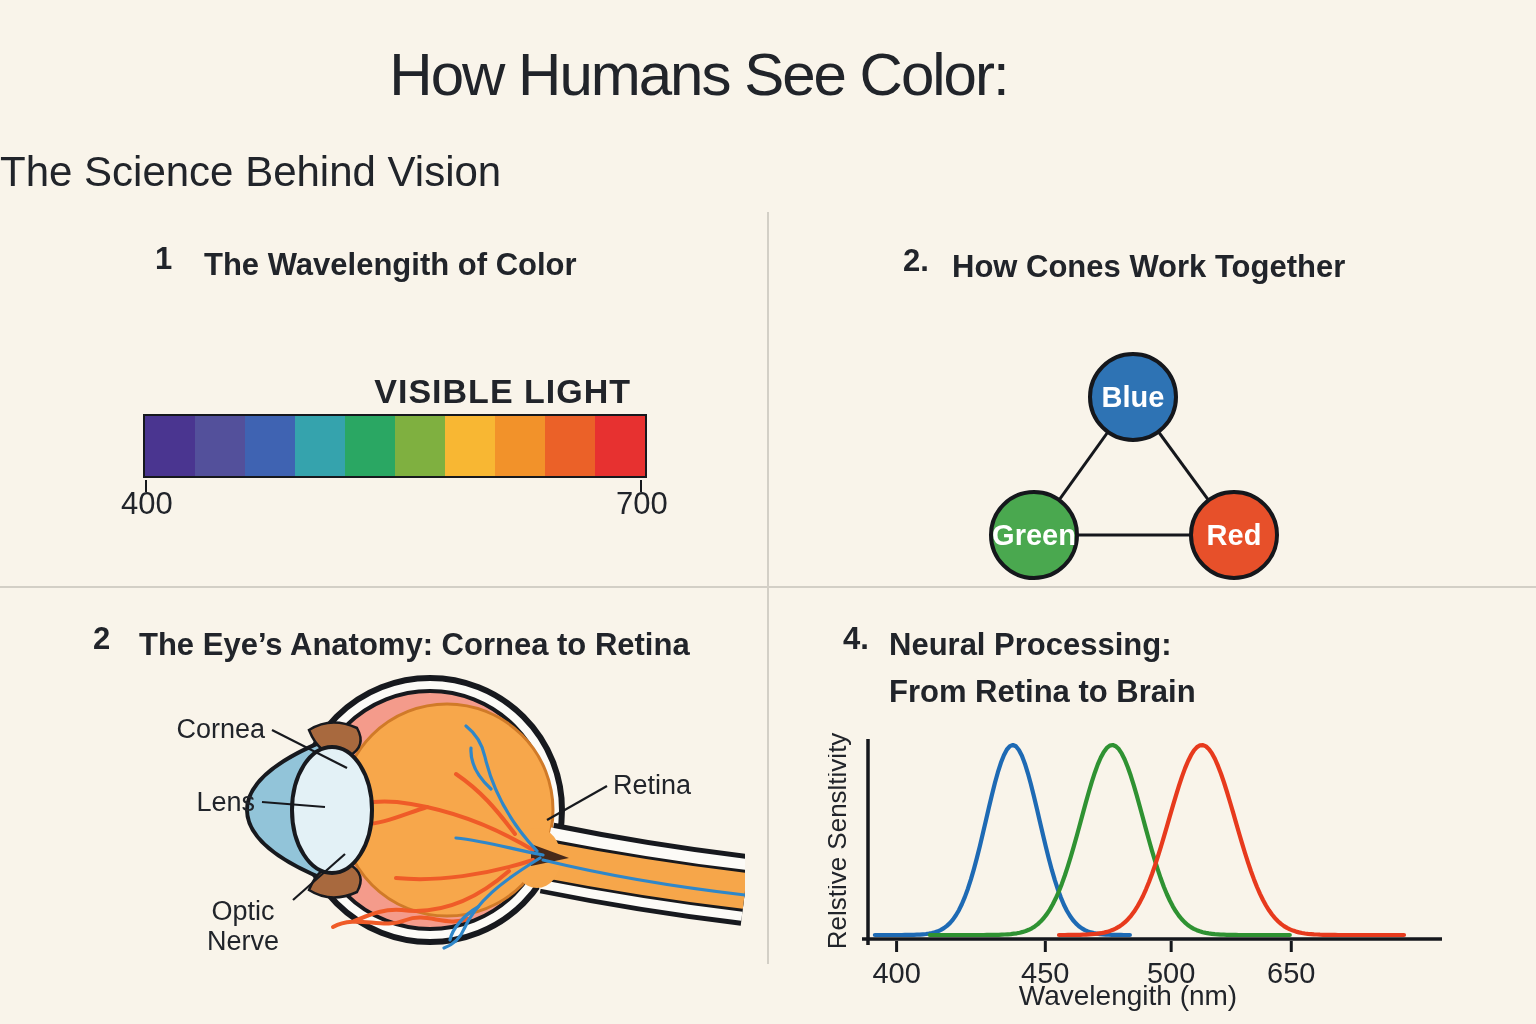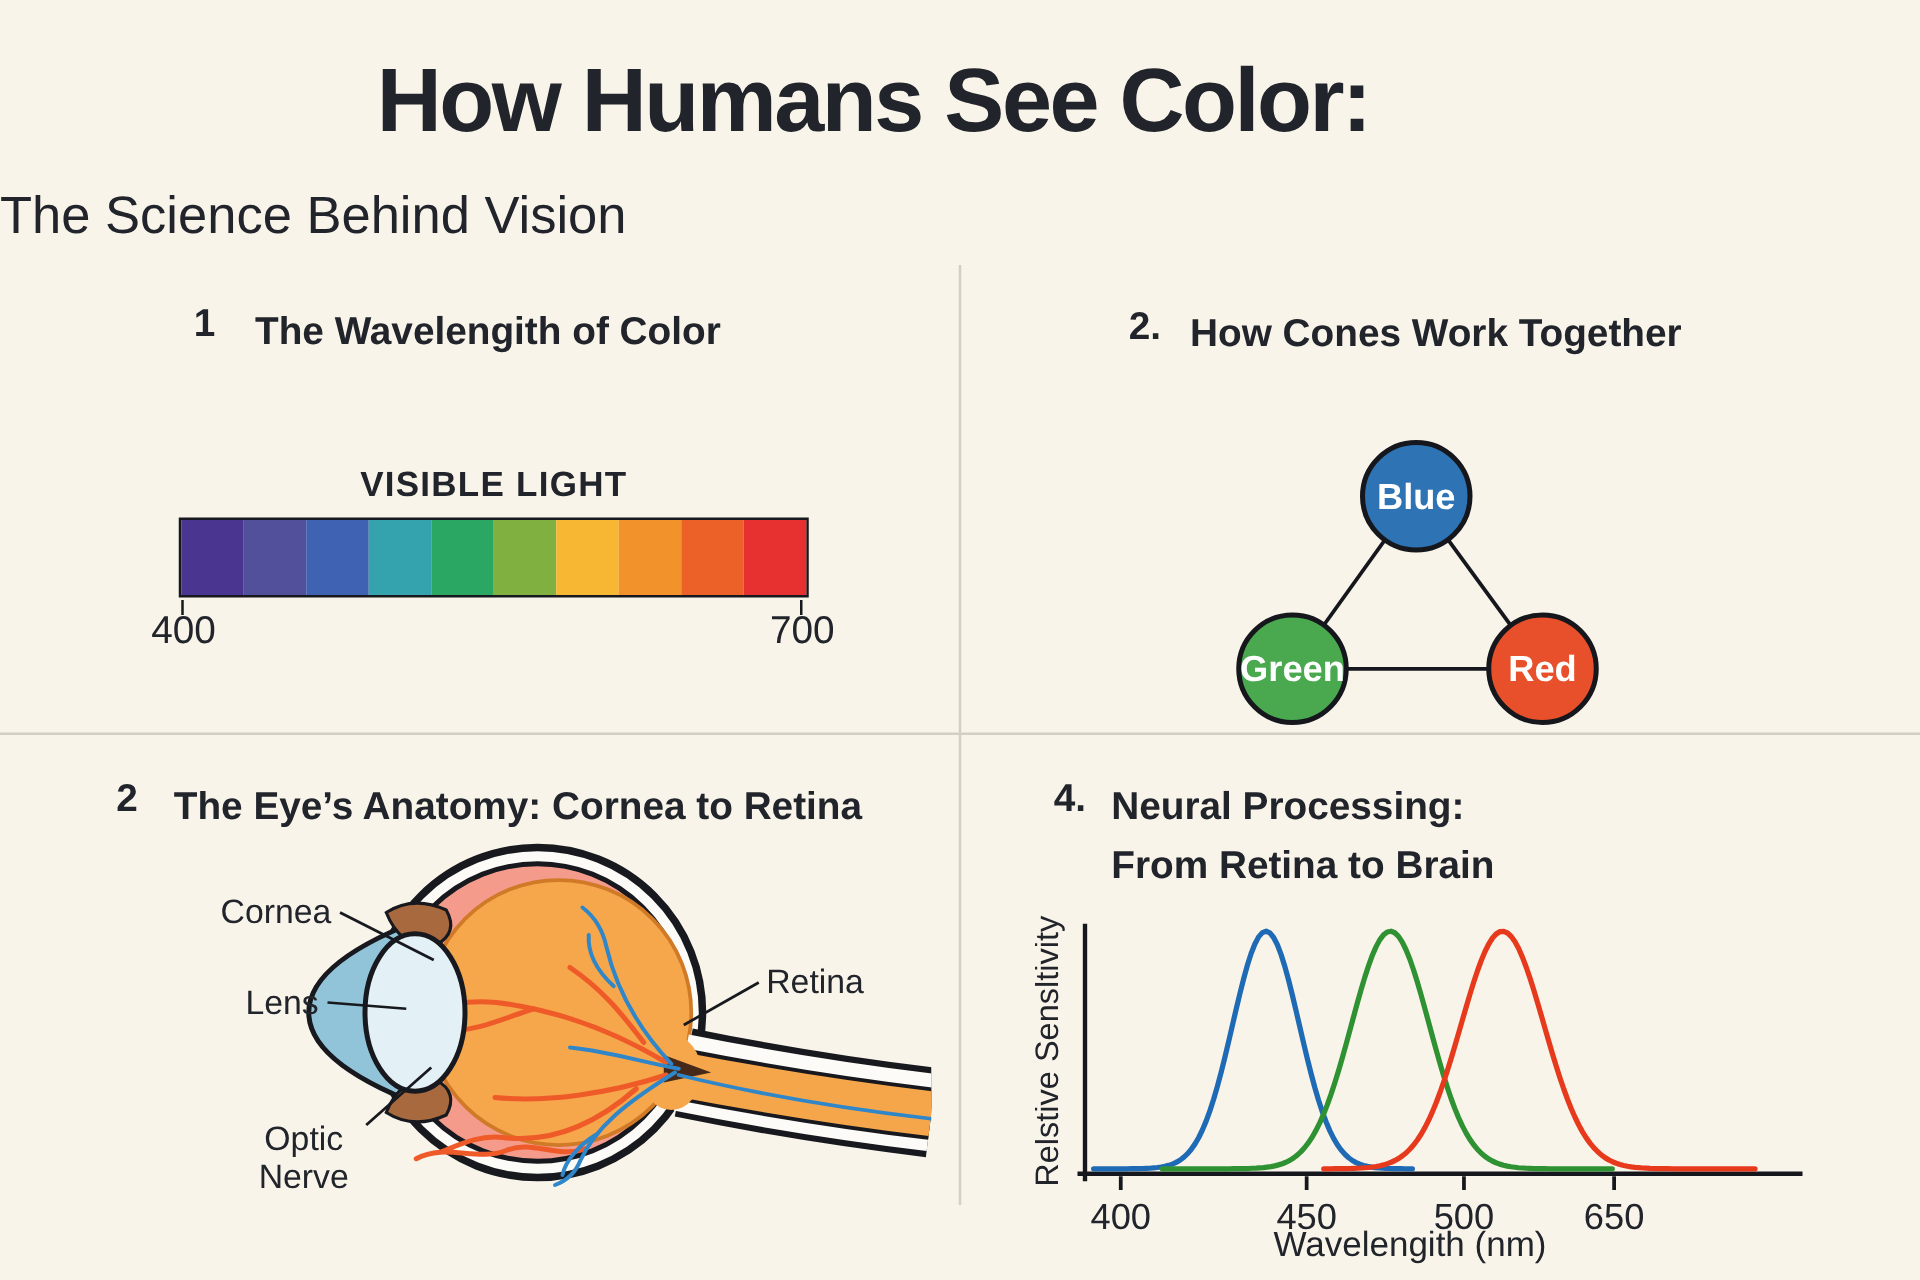--- a/index.html
+++ b/index.html
@@ -2,27 +2,27 @@
 <html><head>
 <meta charset="utf-8">
 <style>
   html,body{margin:0;padding:0}
   body{
     width:1536px;height:1024px;position:relative;overflow:hidden;
     background:#f9f4ea;color:#21242a;
     font-family:"Liberation Sans", sans-serif;
   }
   .abs{position:absolute}
-  .title{top:40px;left:0;width:1397px;text-align:center;font-size:72px;font-weight:bold;letter-spacing:-2px}
+  .title{top:40px;left:0;width:1397px;text-align:center;font-size:60px;font-weight:normal;letter-spacing:-2px}
   .subtitle{top:148px;left:0;width:1536px;font-size:42px}
   .divider-v{left:767px;top:212px;width:2px;height:752px;background:#d3cfc6}
   .divider-h{left:0;top:586px;width:1536px;height:2px;background:#d3cfc6}
   .sec-num{font-size:31px;font-weight:bold}
   .sec-head{font-size:31px;font-weight:bold;line-height:47px}
-  .spec-label{left:143px;top:372px;width:504px;text-align:center;font-size:28px;font-weight:bold;letter-spacing:1px}
+  .spec-label{left:127px;top:372px;width:504px;text-align:right;font-size:34px;font-weight:bold;letter-spacing:1px}
   .spec-bar{left:143px;top:414px;width:504px;height:64px;border:2px solid #16181d;box-sizing:border-box;display:flex}
   .spec-seg{flex:1;height:100%}
   .spec-tick{width:2px;height:12px;background:#16181d}
   .spec-num{font-size:31px}
   svg text{font-family:"Liberation Sans", sans-serif}
   .tick-label{font-size:29px;fill:#21242a}
   .axis-label{font-size:28px;fill:#21242a}
 </style>
 </head>
 <body>

